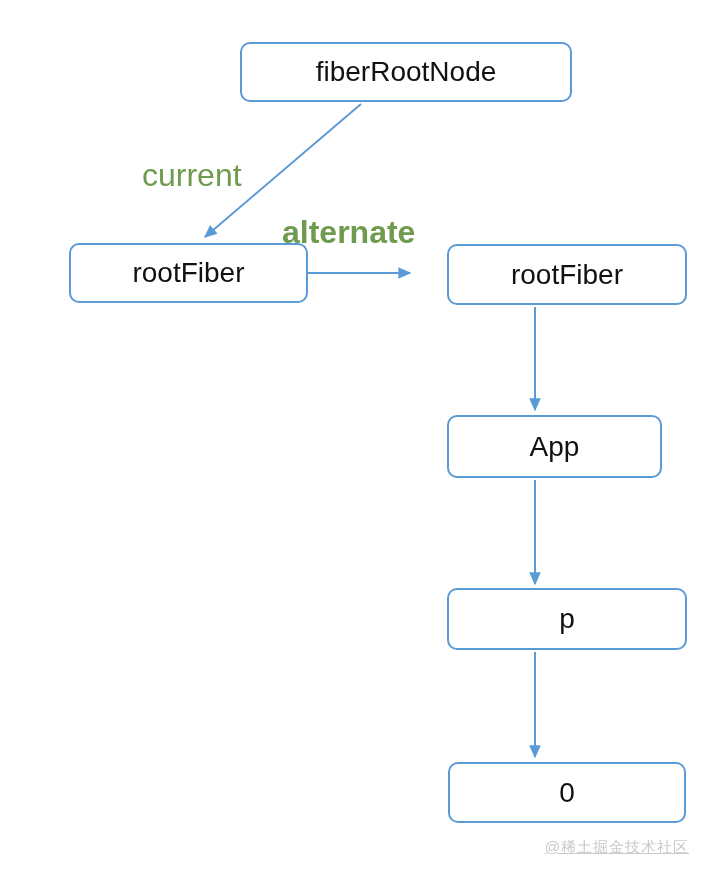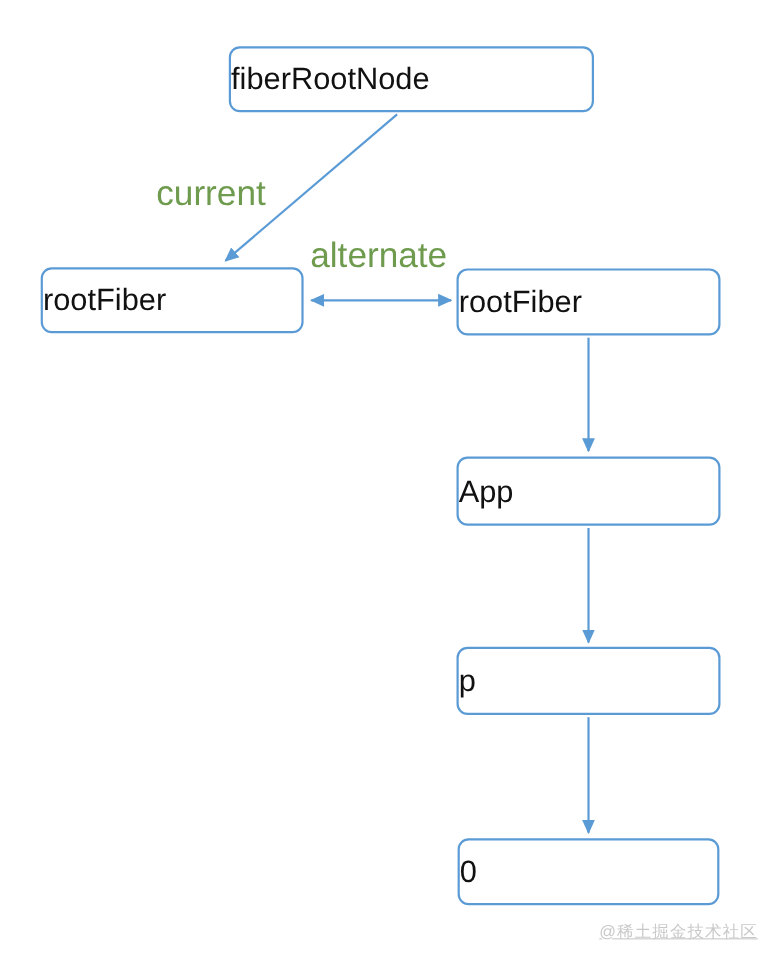--- a/index.html
+++ b/index.html
@@ -27,42 +27,44 @@
   }
   .edge-line {
     stroke: var(--blue);
     stroke-width: 2;
     fill: none;
   }
   .node {
     position: absolute;
     display: flex;
     align-items: center;
+    justify-content: center;
     border: 2px solid var(--blue);
     border-radius: 10px;
     background: var(--bg);
     color: var(--node-text);
     font-size: 28px;
     line-height: 1;
+    margin-left: 32px;
   }
   .node-fiber-root { left: 208px; top: 42px;  width: 332px; height: 60px; }
   .node-root-left  { left: 37px;  top: 243px; width: 239px; height: 60px; }
   .node-root-right { left: 415px; top: 244px; width: 240px; height: 61px; }
-  .node-app        { left: 415px; top: 415px; width: 240px; height: 63px; }
+  .node-app        { left: 415px; top: 415px; width: 215px; height: 63px; }
   .node-p          { left: 415px; top: 588px; width: 240px; height: 62px; }
   .node-zero       { left: 416px; top: 762px; width: 238px; height: 61px; }
   .edge-label {
     position: absolute;
     color: var(--green);
     font-size: 32px;
     line-height: 1;
     white-space: nowrap;
   }
   .label-current   { left: 142px; top: 159px; }
-  .label-alternate { left: 282px; top: 216px; }
+  .label-alternate { left: 282px; top: 216px; font-weight: bold; }
   .watermark {
     position: absolute;
     right: 17px;
     top: 838px;
     color: var(--watermark);
     font-size: 15px;
     letter-spacing: 1px;
     white-space: nowrap;
     text-decoration: underline;
   }

